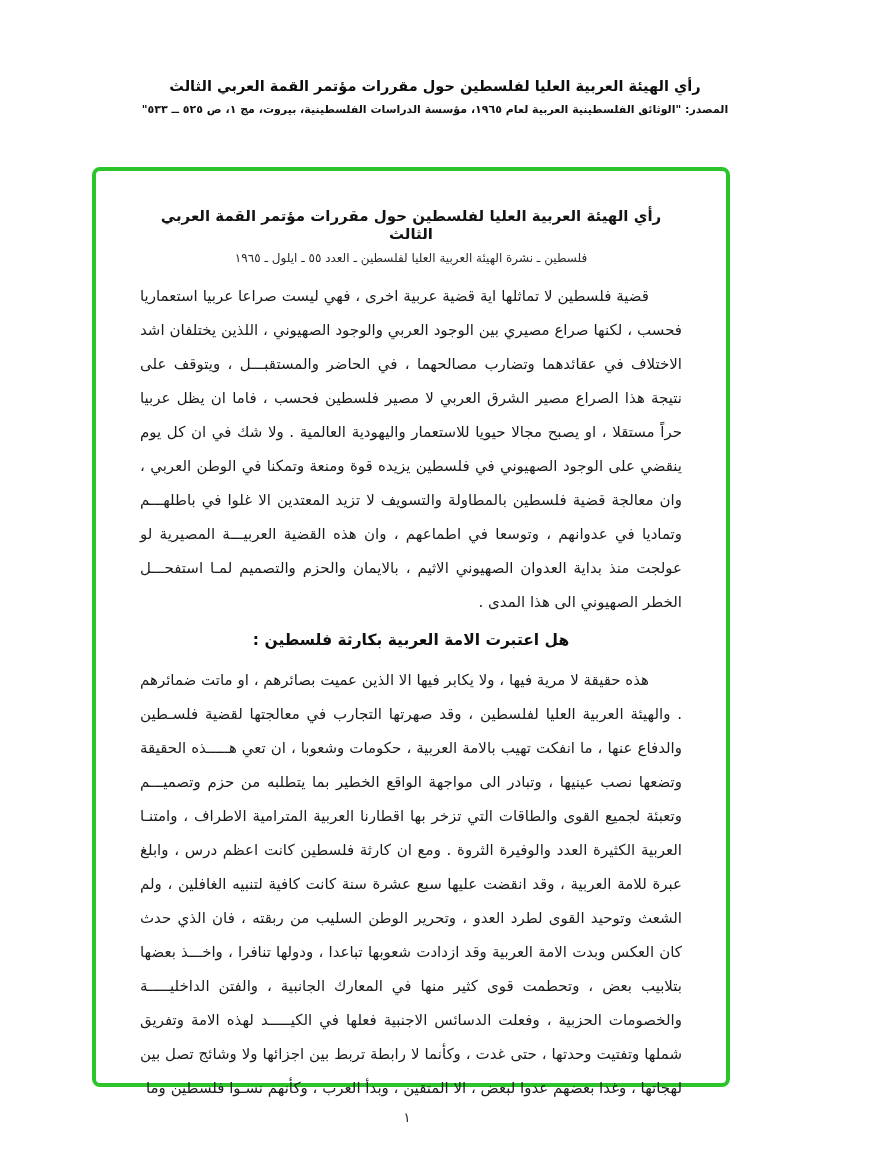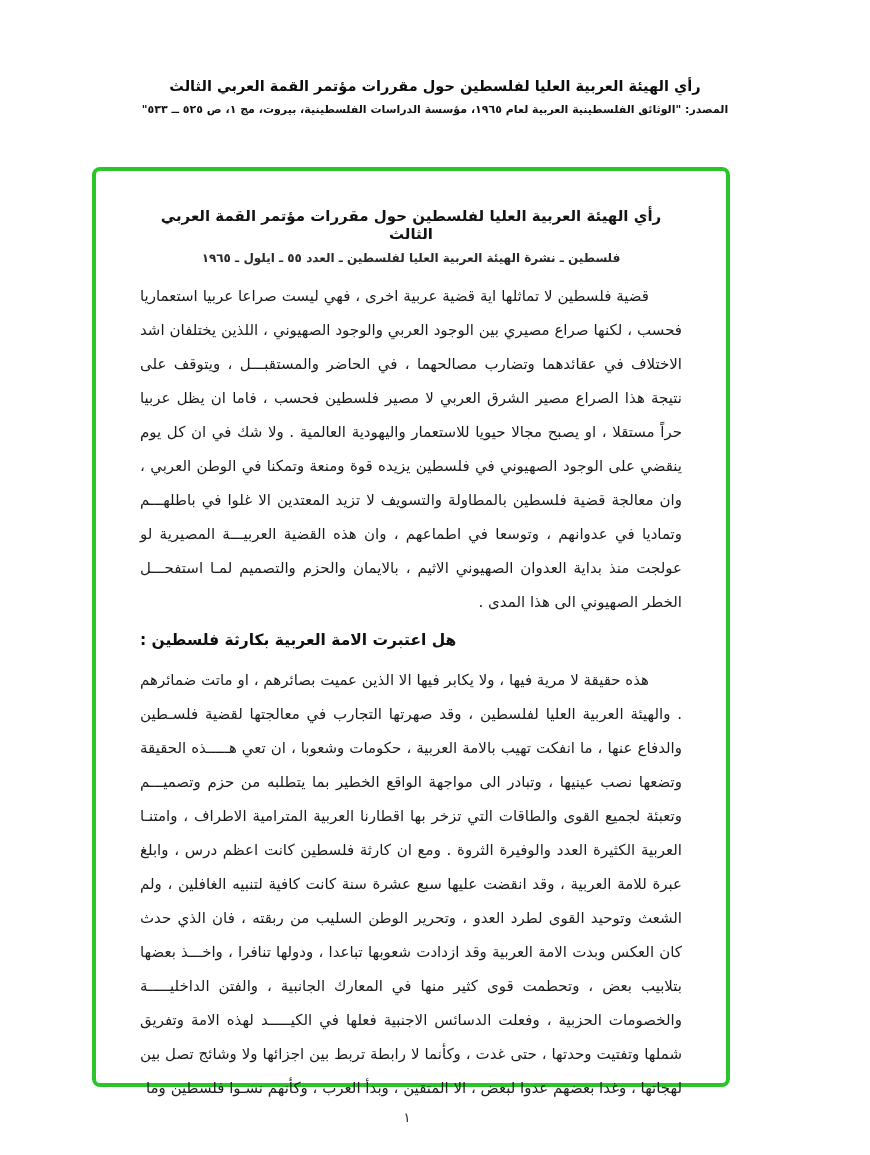--- a/index.html
+++ b/index.html
@@ -51,39 +51,39 @@
   .doc-title {
     text-align: center;
     font-size: 15px;
     font-weight: 700;
     color: #141414;
     margin-top: 6px;
   }
   .doc-subtitle {
     text-align: center;
     font-size: 12px;
-    font-weight: 700;
+    font-weight: 400;
     color: #2a2a2a;
     margin-top: 8px;
   }
   .body-par {
     margin: 14px 0 0 0;
     font-size: 15px;
     line-height: 34px;
     text-align: justify;
     text-justify: inter-word;
     color: #1b1b1b;
     text-indent: 2.2em;
   }
   .section-heading {
     margin-top: 12px;
     font-size: 15.5px;
     font-weight: 700;
     color: #101010;
-    text-align: left;
+    text-align: center;
   }
   .page-number {
     position: absolute;
     left: 392px;
     top: 1110px;
     width: 30px;
     text-align: center;
     font-size: 13px;
     color: #222222;
     direction: rtl;

